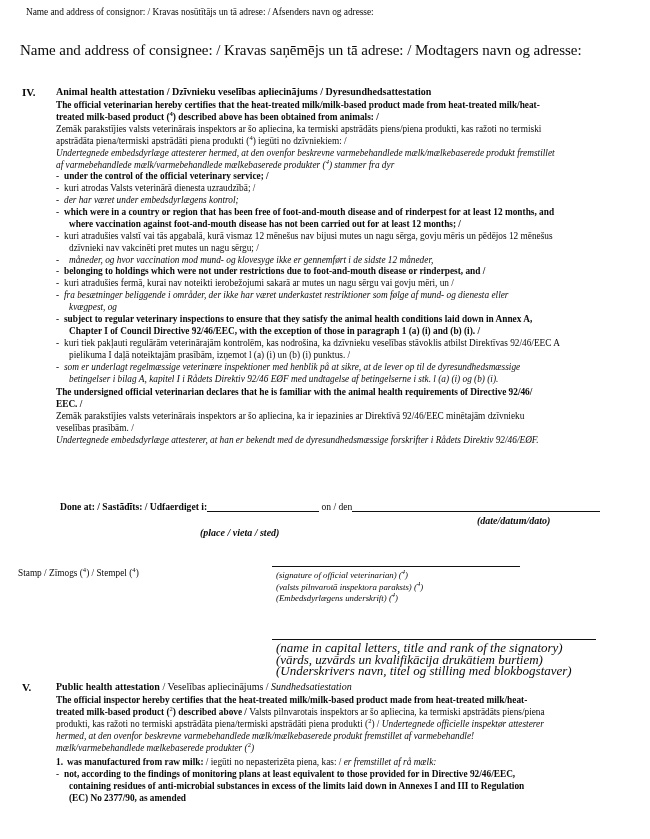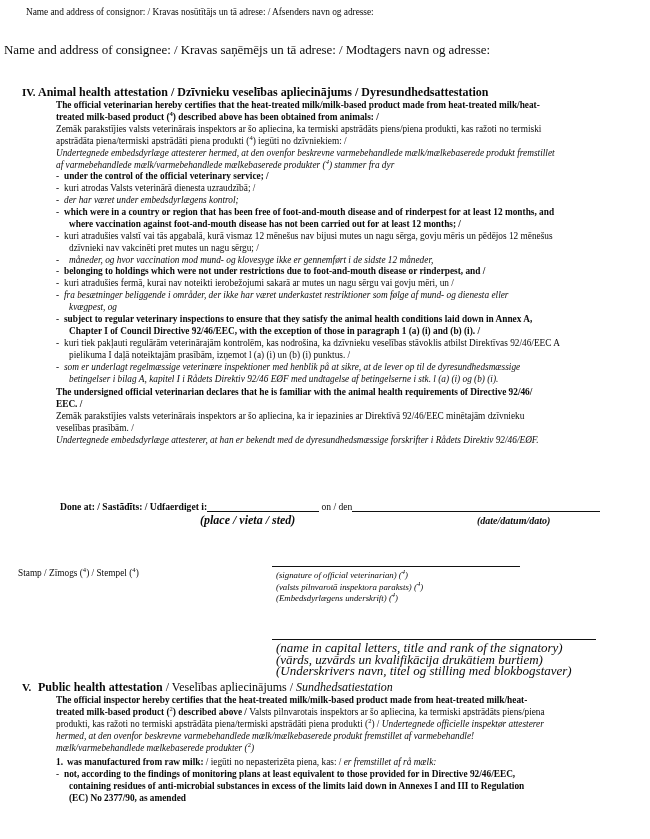--- a/index.html
+++ b/index.html
@@ -33,22 +33,22 @@
 
   
   .consignor {
     position: absolute;
     left: 26px; top: 7px;
     font-size: 9.4px;
     letter-spacing: -0.05px;
   }
   .consignee {
     position: absolute;
-    left: 4px; top: 42px;
-    font-size: 13px;
+    left: 20px; top: 42px;
+    font-size: 15px;
     letter-spacing: -0.05px;
   }
 
   
   .sec-iv {
     position: absolute;
     left: 22px; top: 86px;
     width: 614px;
   }
   .sec-v {
@@ -63,22 +63,22 @@
     margin-bottom: 1px;
   }
   .sec-num {
     position: absolute;
     left: 0; top: 0;
     font-weight: bold;
     font-size: 11px;
   }
   .sec-head-text {
     display: block;
-    margin-left: 16px;
-    font-size: 12px;
+    margin-left: 34px;
+    font-size: 10px;
   }
   .sec-body {
     margin-left: 34px;
     font-size: 9.3px;
     line-height: 12.0px;
   }
 
   .bullets { margin-left: 34px; font-size: 9.3px; line-height: 11.9px; }
   .bullet {
     position: relative;
@@ -109,22 +109,22 @@
   .rule {
     display: inline-block;
     border-bottom: 1.1px solid #111;
     vertical-align: bottom;
     height: 11px;
   }
   .rule-place { width: 112px; }
   .rule-date  { width: 248px; }
   .cap-place {
     position: absolute;
-    left: 200px; top: 513px;
-    font-size: 12px;
+    left: 200px; top: 527px;
+    font-size: 10px;
     font-style: italic;
     font-weight: bold;
   }
   .cap-date {
     position: absolute;
     left: 477px; top: 515px;
     font-size: 10px;
     font-style: italic;
     font-weight: bold;
   }

